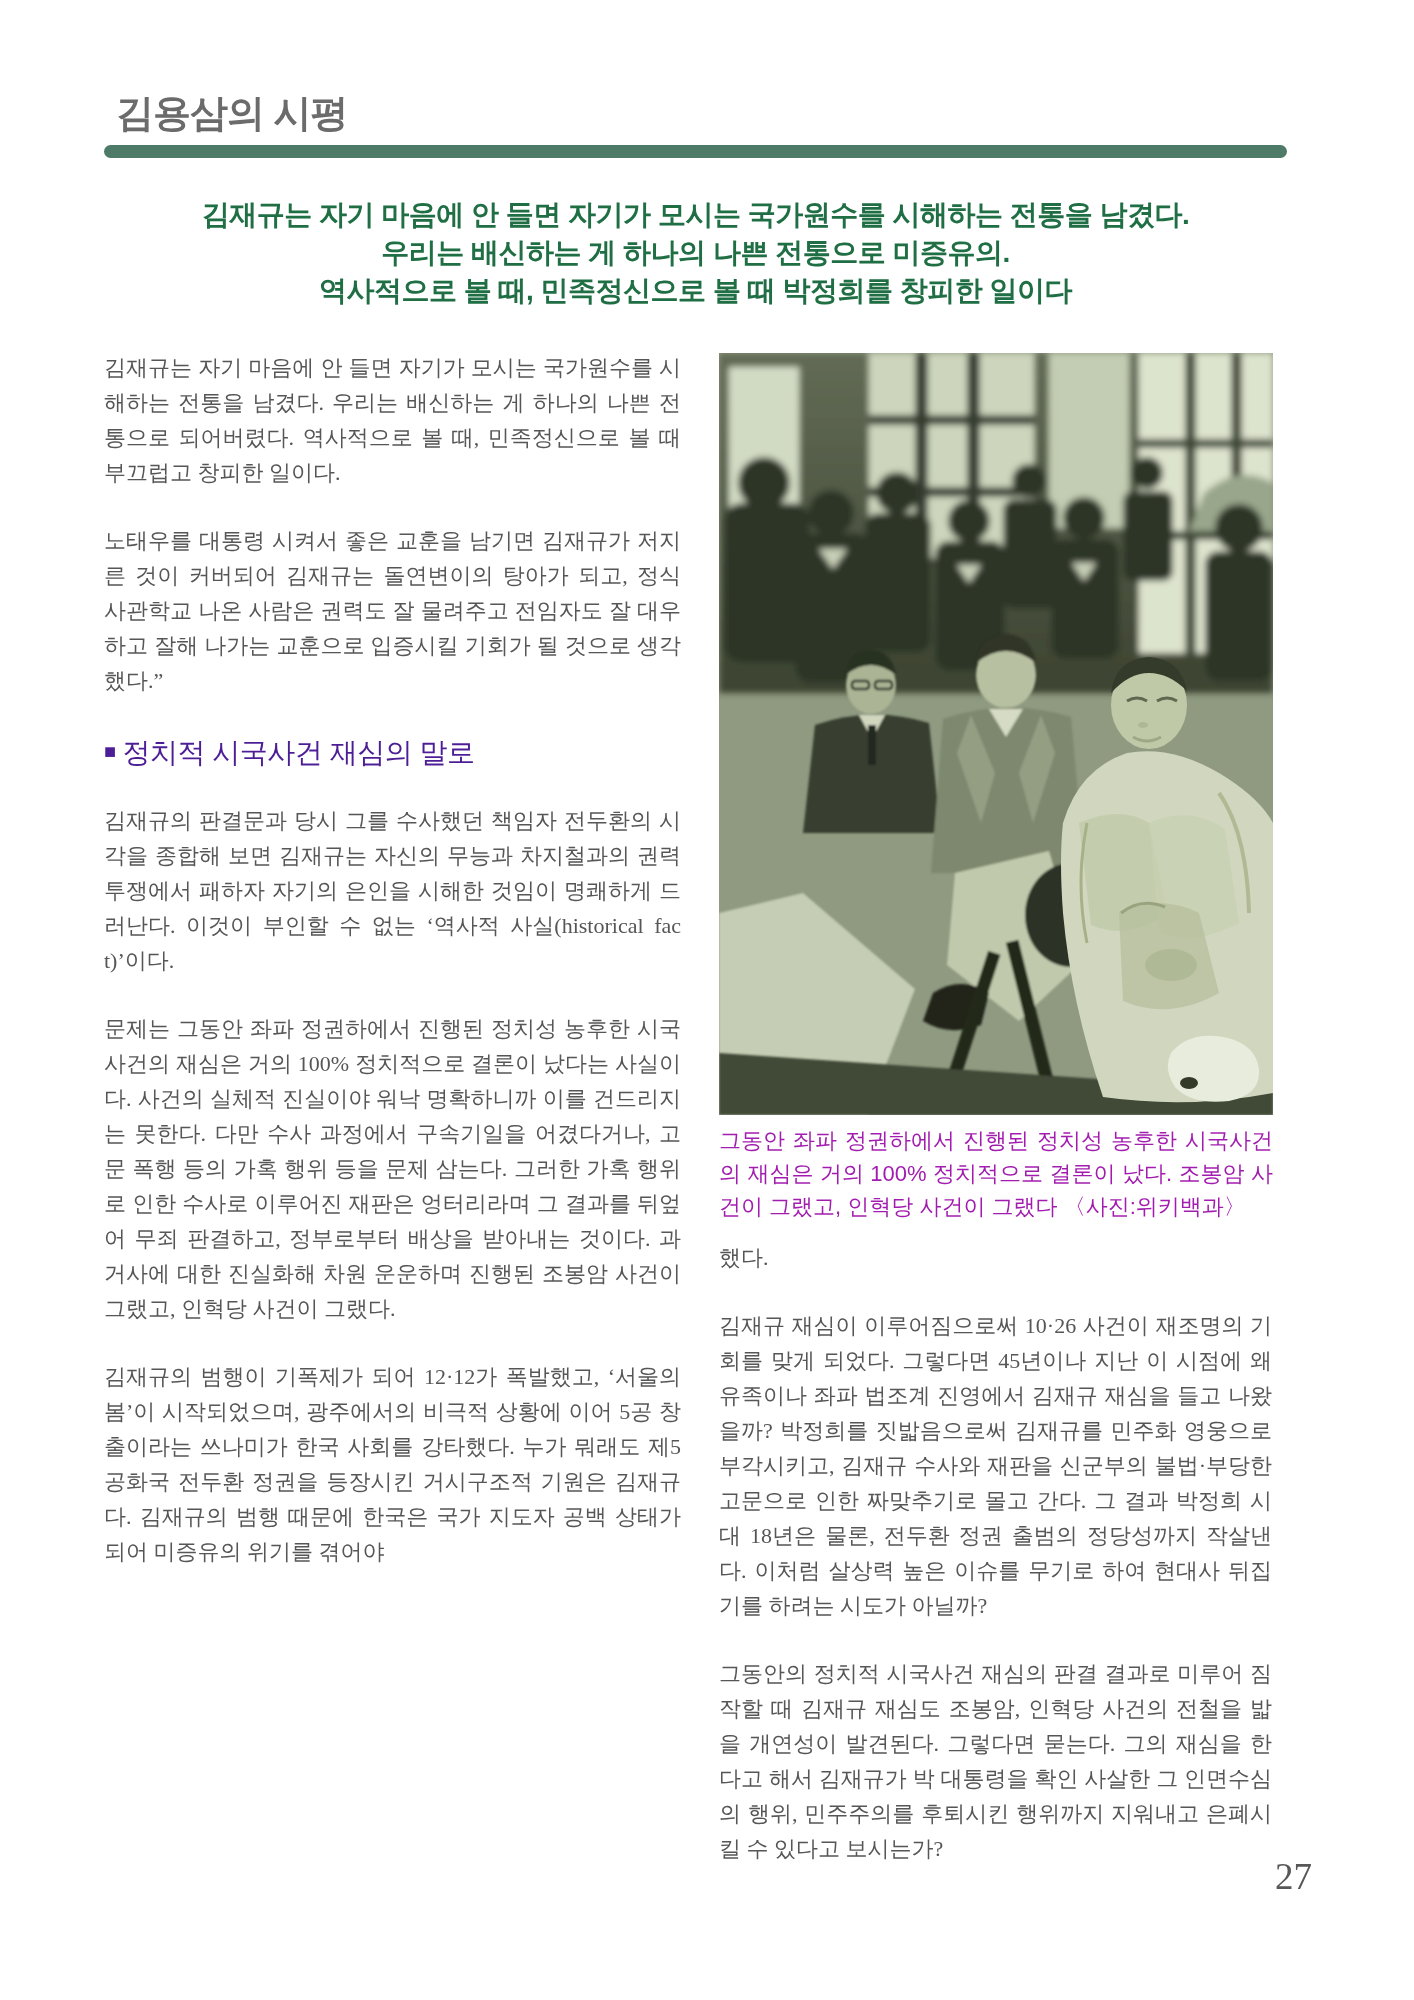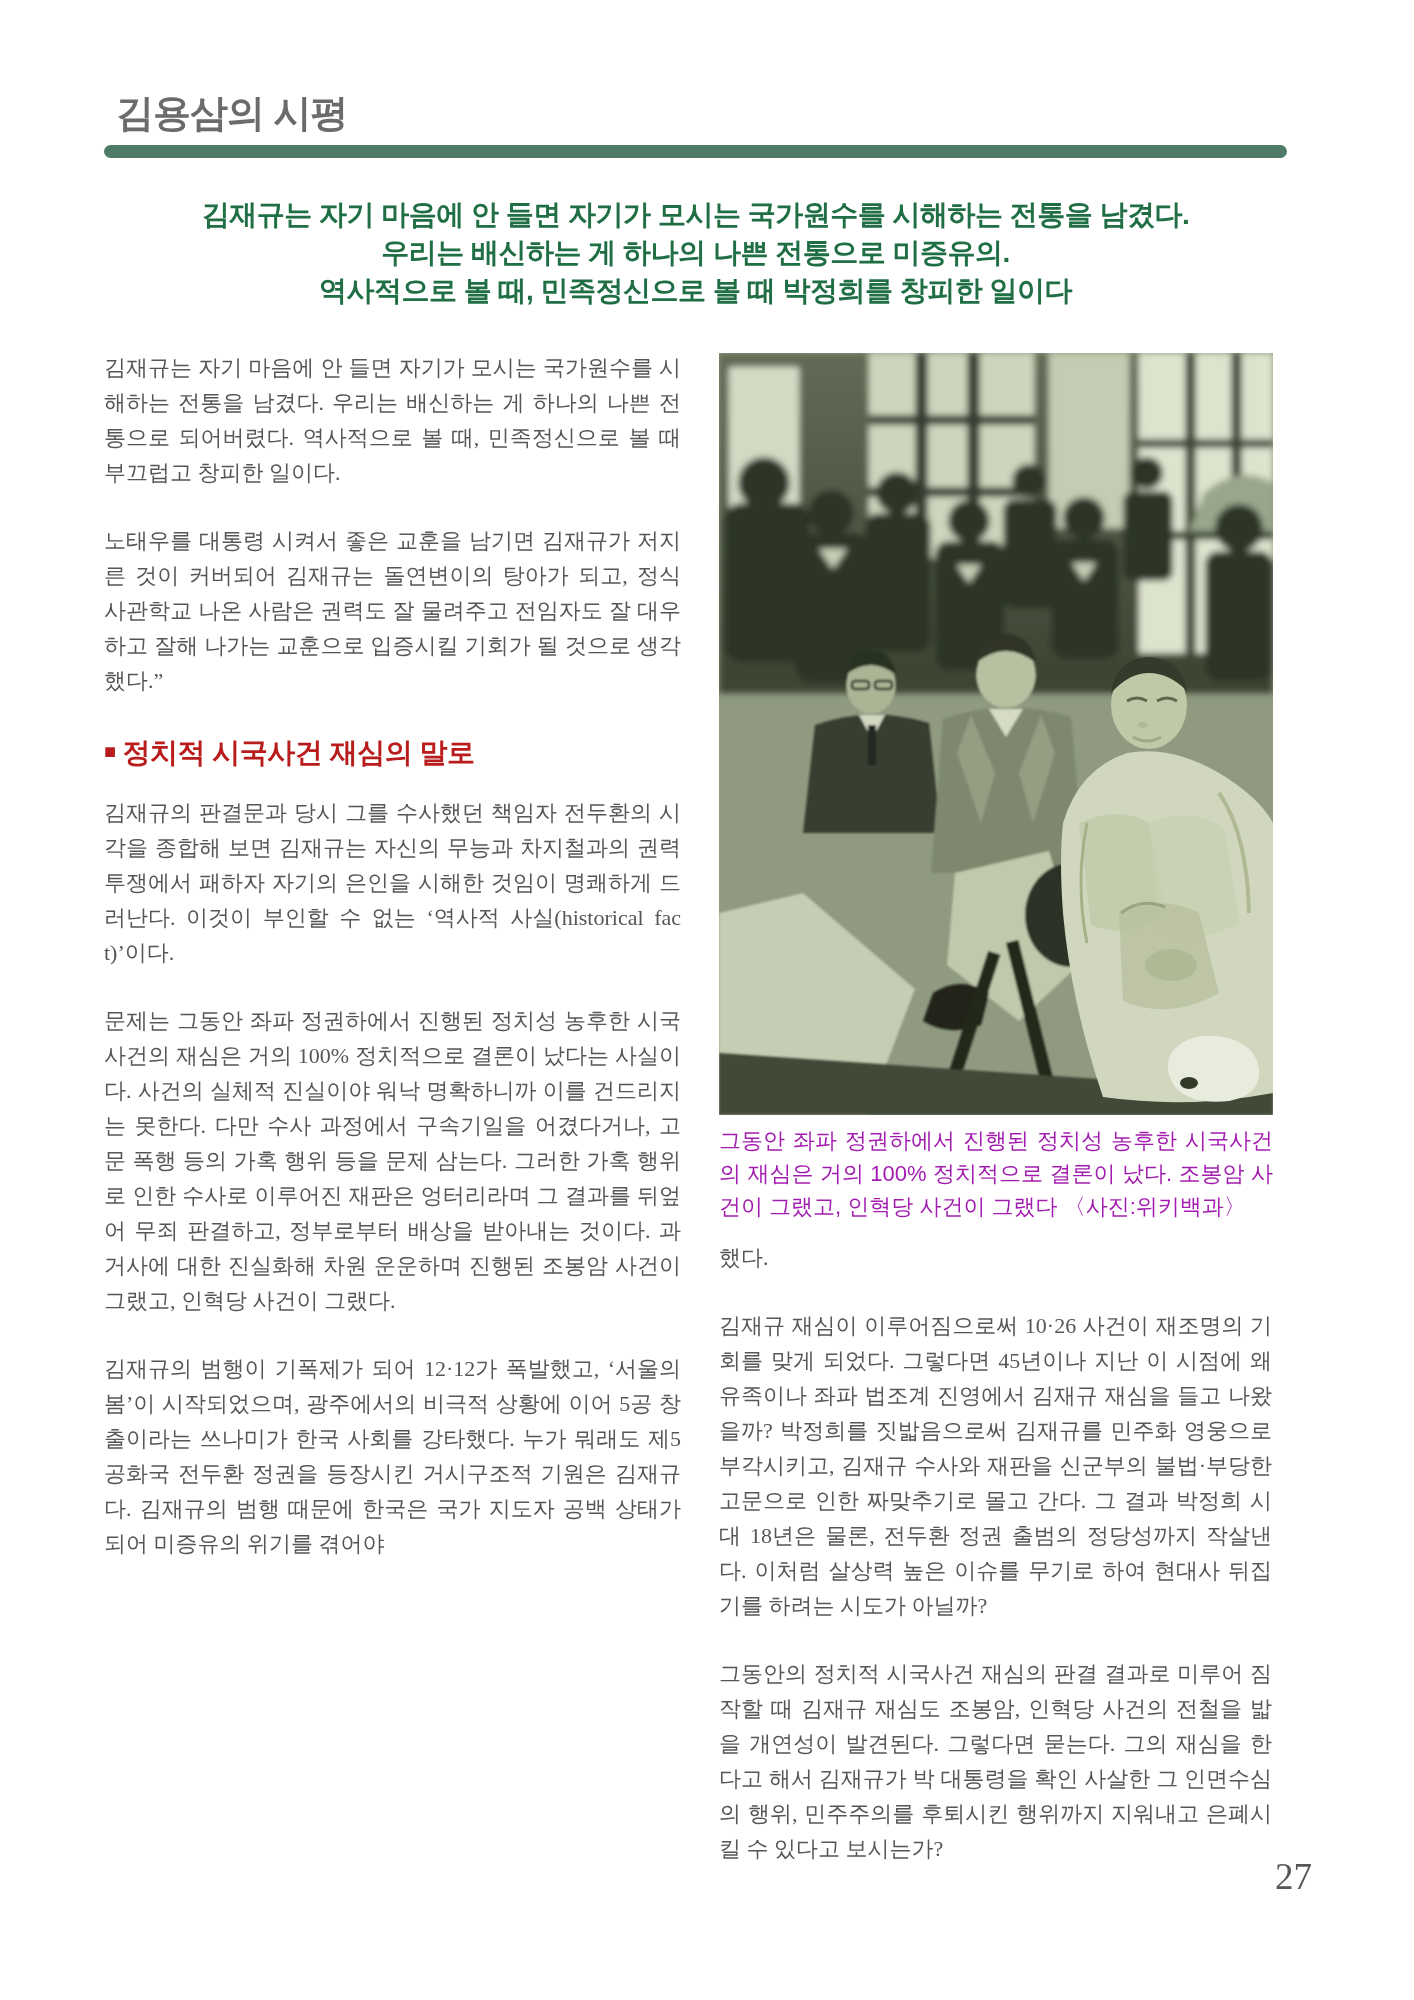--- a/index.html
+++ b/index.html
@@ -32,23 +32,23 @@
     position:absolute;left:719px;top:1240px;width:553px;
   }
   p.body{
     margin:0 0 33px 0;
     font-size:22px;line-height:35px;color:#565656;
     text-align:justify;word-break:break-all;
     font-family:"Liberation Serif","DejaVu Serif",serif;
   }
   p.body:last-child{margin-bottom:0;}
   h2.section{
-    margin:8px 0 22px 0;
-    font-family:"Liberation Sans","DejaVu Sans",sans-serif;
-    font-weight:700;font-size:28px;line-height:40px;color:#b91c1c;
+    margin:8px 0 30px 0;
+    font-family:"Liberation Sans","DejaVu Sans",sans-serif;
+    font-weight:400;font-size:28px;line-height:40px;color:#4c1d95;
     letter-spacing:-0.5px;
   }
   h2.section .bullet{
     font-size:20px;vertical-align:4px;margin-right:7px;
   }
   figure.photo{
     position:absolute;left:719px;top:353px;width:554px;height:762px;margin:0;
     background:#97a289;overflow:hidden;
   }
   .caption{

